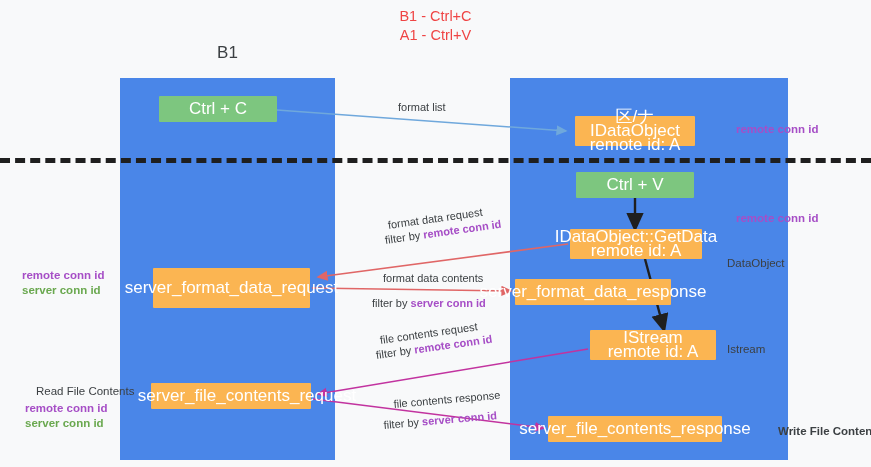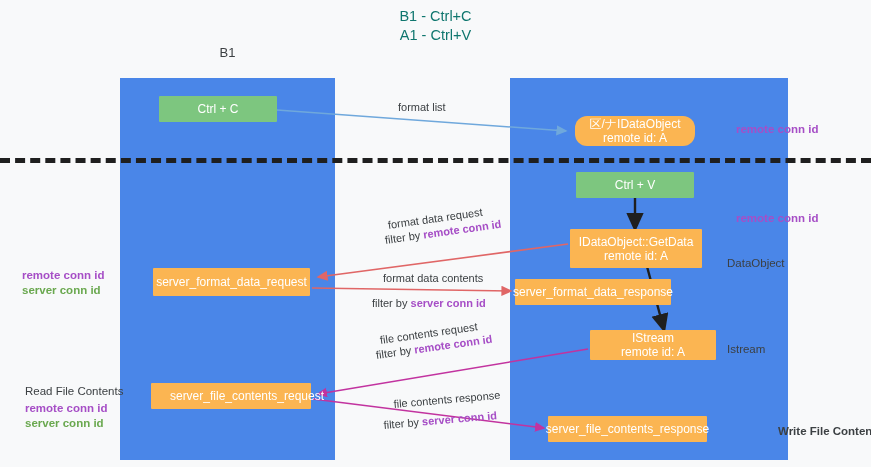--- a/index.html
+++ b/index.html
@@ -13,69 +13,69 @@
   #stage{position:absolute;inset:0;}
 
   
   .lane{position:absolute;background:#4a86e8;}
   #lane-b1{left:120px;top:78px;width:215px;height:382px;}
   #lane-a1{left:510px;top:78px;width:278px;height:382px;}
 
   
   .title{
     position:absolute;left:0;width:871px;text-align:center;
-    font-size:14.5px;color:#0f766e;line-height:19px;
+    font-size:14.5px;color:#ef4444;line-height:19px;
   }
   #title-1{top:7px;}
   #title-2{top:26px;}
 
   .lane-head{
-    position:absolute;text-align:center;font-size:13px;
+    position:absolute;text-align:center;font-size:17px;
     color:#3c4043;line-height:14px;
   }
   #head-b1{left:120px;top:46px;width:215px;}
   #head-a1{left:510px;top:46px;width:278px;}
 
   
   .node{
     position:absolute;box-sizing:border-box;
     display:flex;flex-direction:column;
     align-items:center;justify-content:center;
-    color:#ffffff;font-size:12px;line-height:14px;
+    color:#ffffff;font-size:17px;line-height:14px;
     text-align:center;border-radius:1px;
   }
   .green{background:#7dc67f;}
   .orange{background:#fbb552;}
 
   #n-ctrlc{left:159px;top:96px;width:118px;height:26px;}
-  #n-setclip{left:575px;top:116px;width:120px;height:30px;border-radius:12px;}
+  #n-setclip{left:575px;top:116px;width:120px;height:30px;}
   #n-ctrlv{left:576px;top:172px;width:118px;height:26px;}
-  #n-getdata{left:570px;top:229px;width:132px;height:39px;}
-  #n-sfdreq{left:153px;top:268px;width:157px;height:28px;}
+  #n-getdata{left:570px;top:229px;width:132px;height:30px;}
+  #n-sfdreq{left:153px;top:268px;width:157px;height:40px;}
   #n-sfdresp{left:515px;top:279px;width:156px;height:26px;}
   #n-istream{left:590px;top:330px;width:126px;height:30px;}
   #n-sfcreq{left:151px;top:383px;width:160px;height:26px;padding-left:32px;}
-  #n-sfcresp{left:548px;top:416px;width:159px;height:26px;text-align:center;}
+  #n-sfcresp{left:548px;top:416px;width:174px;height:26px;text-align:center;}
 
   
   .side{
     position:absolute;font-size:11.5px;line-height:15px;color:#3c4043;
     white-space:nowrap;
   }
   .purple{color:#a64ec6;font-weight:bold;}
   .greenlbl{color:#6aa84f;font-weight:bold;}
 
   #s-remote-1{left:736px;top:122px;}
   #s-remote-2{left:736px;top:211px;}
   #s-dataobject{left:727px;top:236px;margin-top:20px;}
   #s-istream{left:727px;top:342px;}
   #s-write{left:778px;top:424px;font-weight:bold;}
 
   #s-left-1{left:22px;top:268px;}
-  #s-read{left:25px;top:384px;}
+  #s-read{left:36px;top:384px;}
   #s-left-2{left:25px;top:401px;}
 
   
   .elabel{
     position:absolute;font-size:11px;line-height:15px;color:#3c4043;
     white-space:nowrap;
   }
   .elabel .hl{font-weight:bold;}
   .hl.purple{color:#a64ec6;}
 

